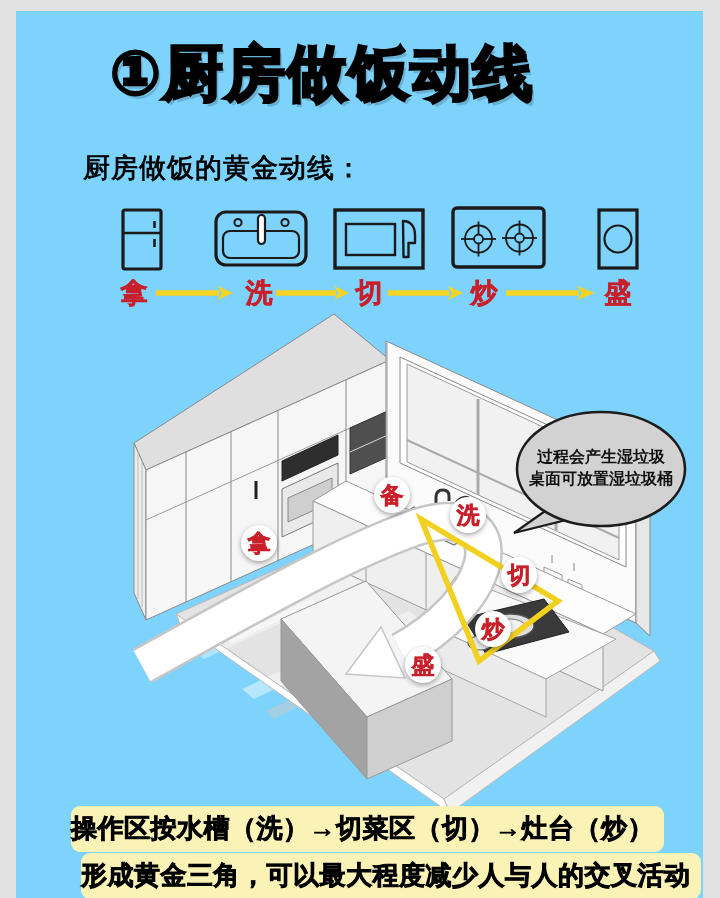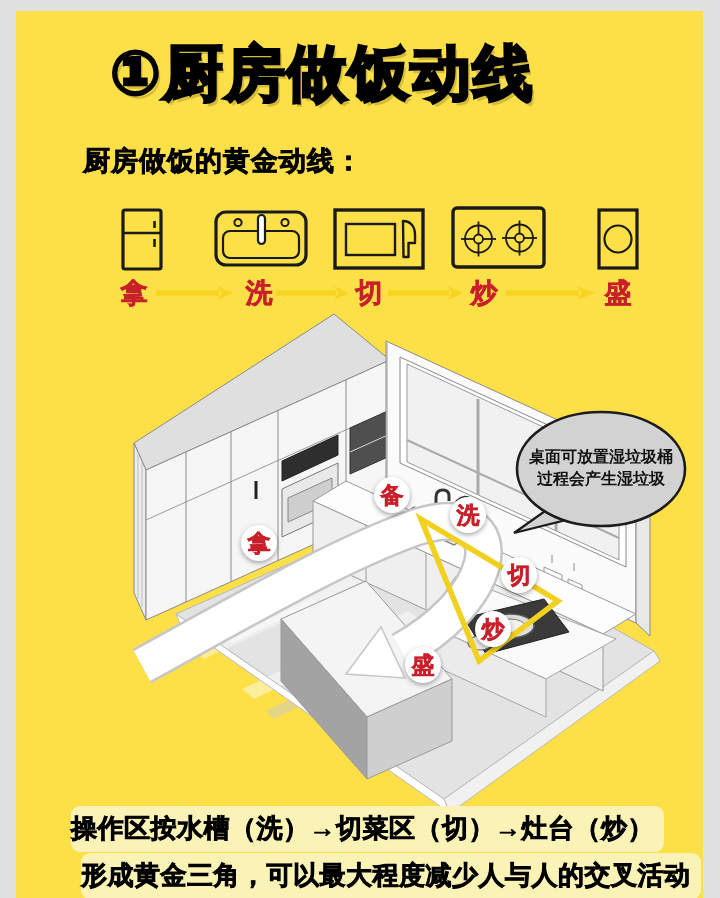--- a/index.html
+++ b/index.html
@@ -4,33 +4,33 @@
 <style>
   html,body{margin:0;padding:0;}
   body{
     width:720px;height:898px;background:#e1e1e1;
     font-family:"Liberation Sans","DejaVu Sans",sans-serif;
     -webkit-font-smoothing:antialiased;overflow:hidden;
   }
   .stage{position:relative;width:720px;height:898px;}
   .card{
     position:absolute;left:16px;top:11px;width:687px;height:887px;
-    background:#fde047;
+    background:#7dd3fc;
   }
   .page-title{
     position:absolute;left:94px;top:24px;margin:0;width:560px;
     font-size:60px;line-height:78px;font-weight:900;color:#000;
     letter-spacing:2px;
     -webkit-text-stroke:3px #000;
     text-shadow:3px 4px 0 rgba(0,0,0,0.16);
     white-space:nowrap;
   }
   .subtitle{
-    position:absolute;left:67px;top:132px;
-    font-size:27px;font-weight:700;color:#000;
+    position:absolute;left:67px;top:139px;
+    font-size:27px;font-weight:400;color:#000;
     -webkit-text-stroke:0.8px #000;letter-spacing:1px;
   }
   .flow-icon{position:absolute;}
   .flow-icon svg{display:block;}
   .step-char{
     position:absolute;top:264px;width:32px;text-align:center;
     font-size:27px;font-weight:800;color:#c8202a;
     -webkit-text-stroke:0.6px #c8202a;
   }
   .flow-arrow{position:absolute;top:274px;height:16px;}
@@ -231,22 +231,22 @@
 
       <polygon points="405,508 542,590 463,650" fill="none" stroke="#f2d01f" stroke-width="5.5" stroke-linejoin="miter"></polygon>
 
       <g>
         <polygon points="532,498 498,522 558,507" fill="#d2d2d2" stroke="#1c1c1c" stroke-width="2.2"></polygon>
         <ellipse cx="585" cy="458" rx="84" ry="57" fill="#d2d2d2" stroke="#1c1c1c" stroke-width="2.6"></ellipse>
       </g>
     </svg>
 
     <div class="bubble-text">
+      <div>过程会产生湿垃圾</div>
       <div>桌面可放置湿垃圾桶</div>
-      <div>过程会产生湿垃圾</div>
     </div>
 
     <div class="zone-label" style="left:225px;top:514px">拿</div>
     <div class="zone-label" style="left:358px;top:466px">备</div>
     <div class="zone-label" style="left:434px;top:486px">洗</div>
     <div class="zone-label" style="left:485px;top:546px">切</div>
     <div class="zone-label" style="left:459px;top:600px">炒</div>
     <div class="zone-label" style="left:389px;top:636px">盛</div>
 
     <div class="footer">

